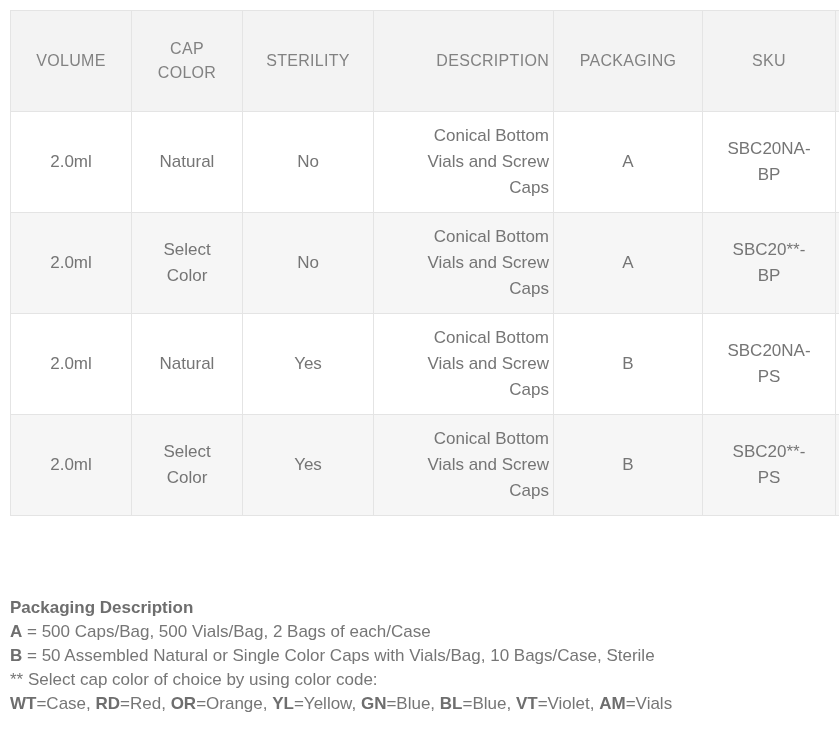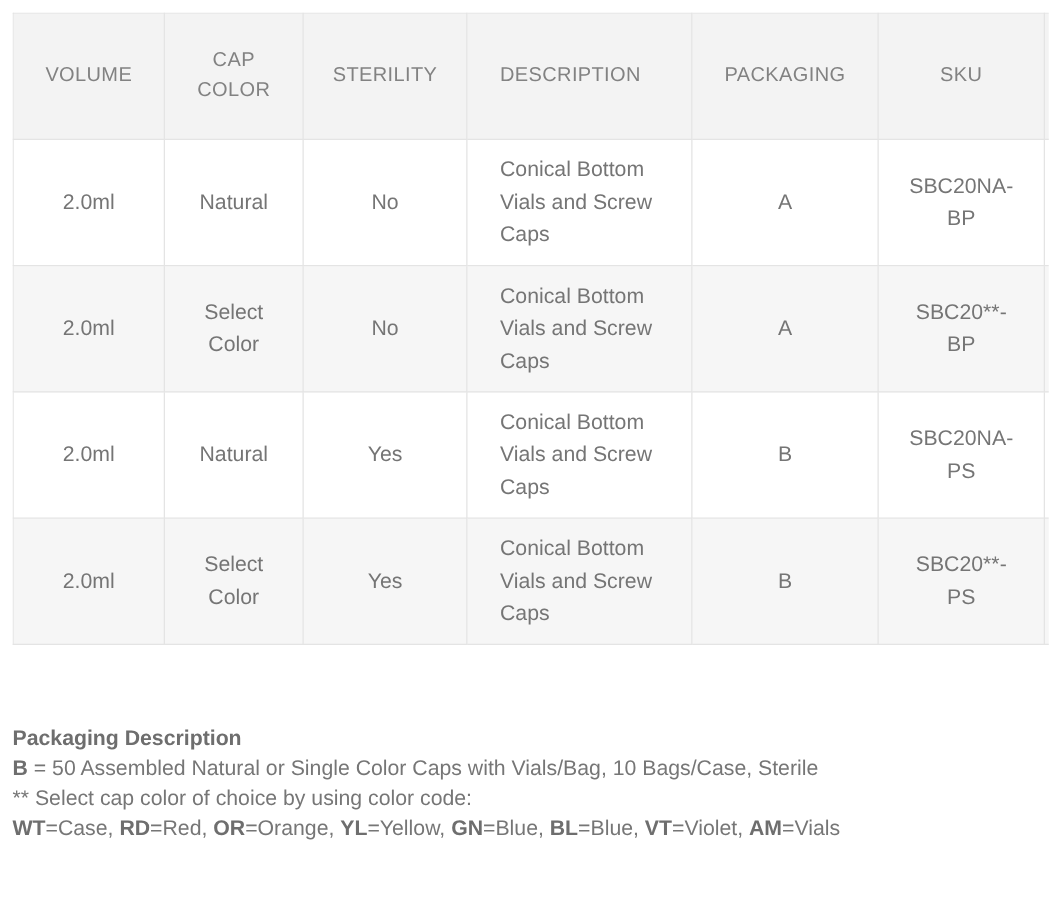--- a/index.html
+++ b/index.html
@@ -41,30 +41,30 @@
   .spec-table td {
     height: 101px;
     color: #757575;
     font-size: 17px;
     line-height: 26px;
     padding: 0 12px;
     background: #ffffff;
   }
   .spec-table tbody tr.striped td { background: #f6f6f6; }
   .spec-table th.col-desc, .spec-table td.col-desc {
-    text-align: left;
+    text-align: right;
     padding-left: 26px;
     padding-right: 4px;
   }
   .spec-table td.col-sku { padding: 0 20px; }   
 
   
   .notes {
     position: absolute;
-    left: 10px; top: 579px;
+    left: 10px; top: 596px;
     width: 810px;
     color: #767676;
     font-size: 17px;
     line-height: 24px;
   }
   .notes b { font-weight: 700; color: #6e6e6e; }
   .notes .heading { font-weight: 700; color: #6e6e6e; }
   .notes .codes-block { }
 </style>
 </head>
@@ -130,20 +130,21 @@
           <td>B</td>
           <td class="col-sku">SBC20**-PS</td>
           <td></td>
         </tr>
       </tbody>
     </table>
   </div>
 
   <div class="notes">
     <p class="heading">Packaging Description</p>
+    <p><b>A</b><span> = 500 Caps/Bag, 500 Vials/Bag, 2 Bags of each/Case</span></p>
     <p><b>B</b><span> = 50 Assembled Natural or Single Color Caps with Vials/Bag, 10 Bags/Case, Sterile</span></p>
     <div class="codes-block">
       <p>** Select cap color of choice by using color code:</p>
       <p><span><b>WT</b><span>=Case, </span></span><span><b>RD</b><span>=Red, </span></span><span><b>OR</b><span>=Orange, </span></span><span><b>YL</b><span>=Yellow, </span></span><span><b>GN</b><span>=Blue, </span></span><span><b>BL</b><span>=Blue, </span></span><span><b>VT</b><span>=Violet, </span></span><span><b>AM</b><span>=Vials</span></span></p>
     </div>
   </div>
 
 </div>
 
 </body></html>

